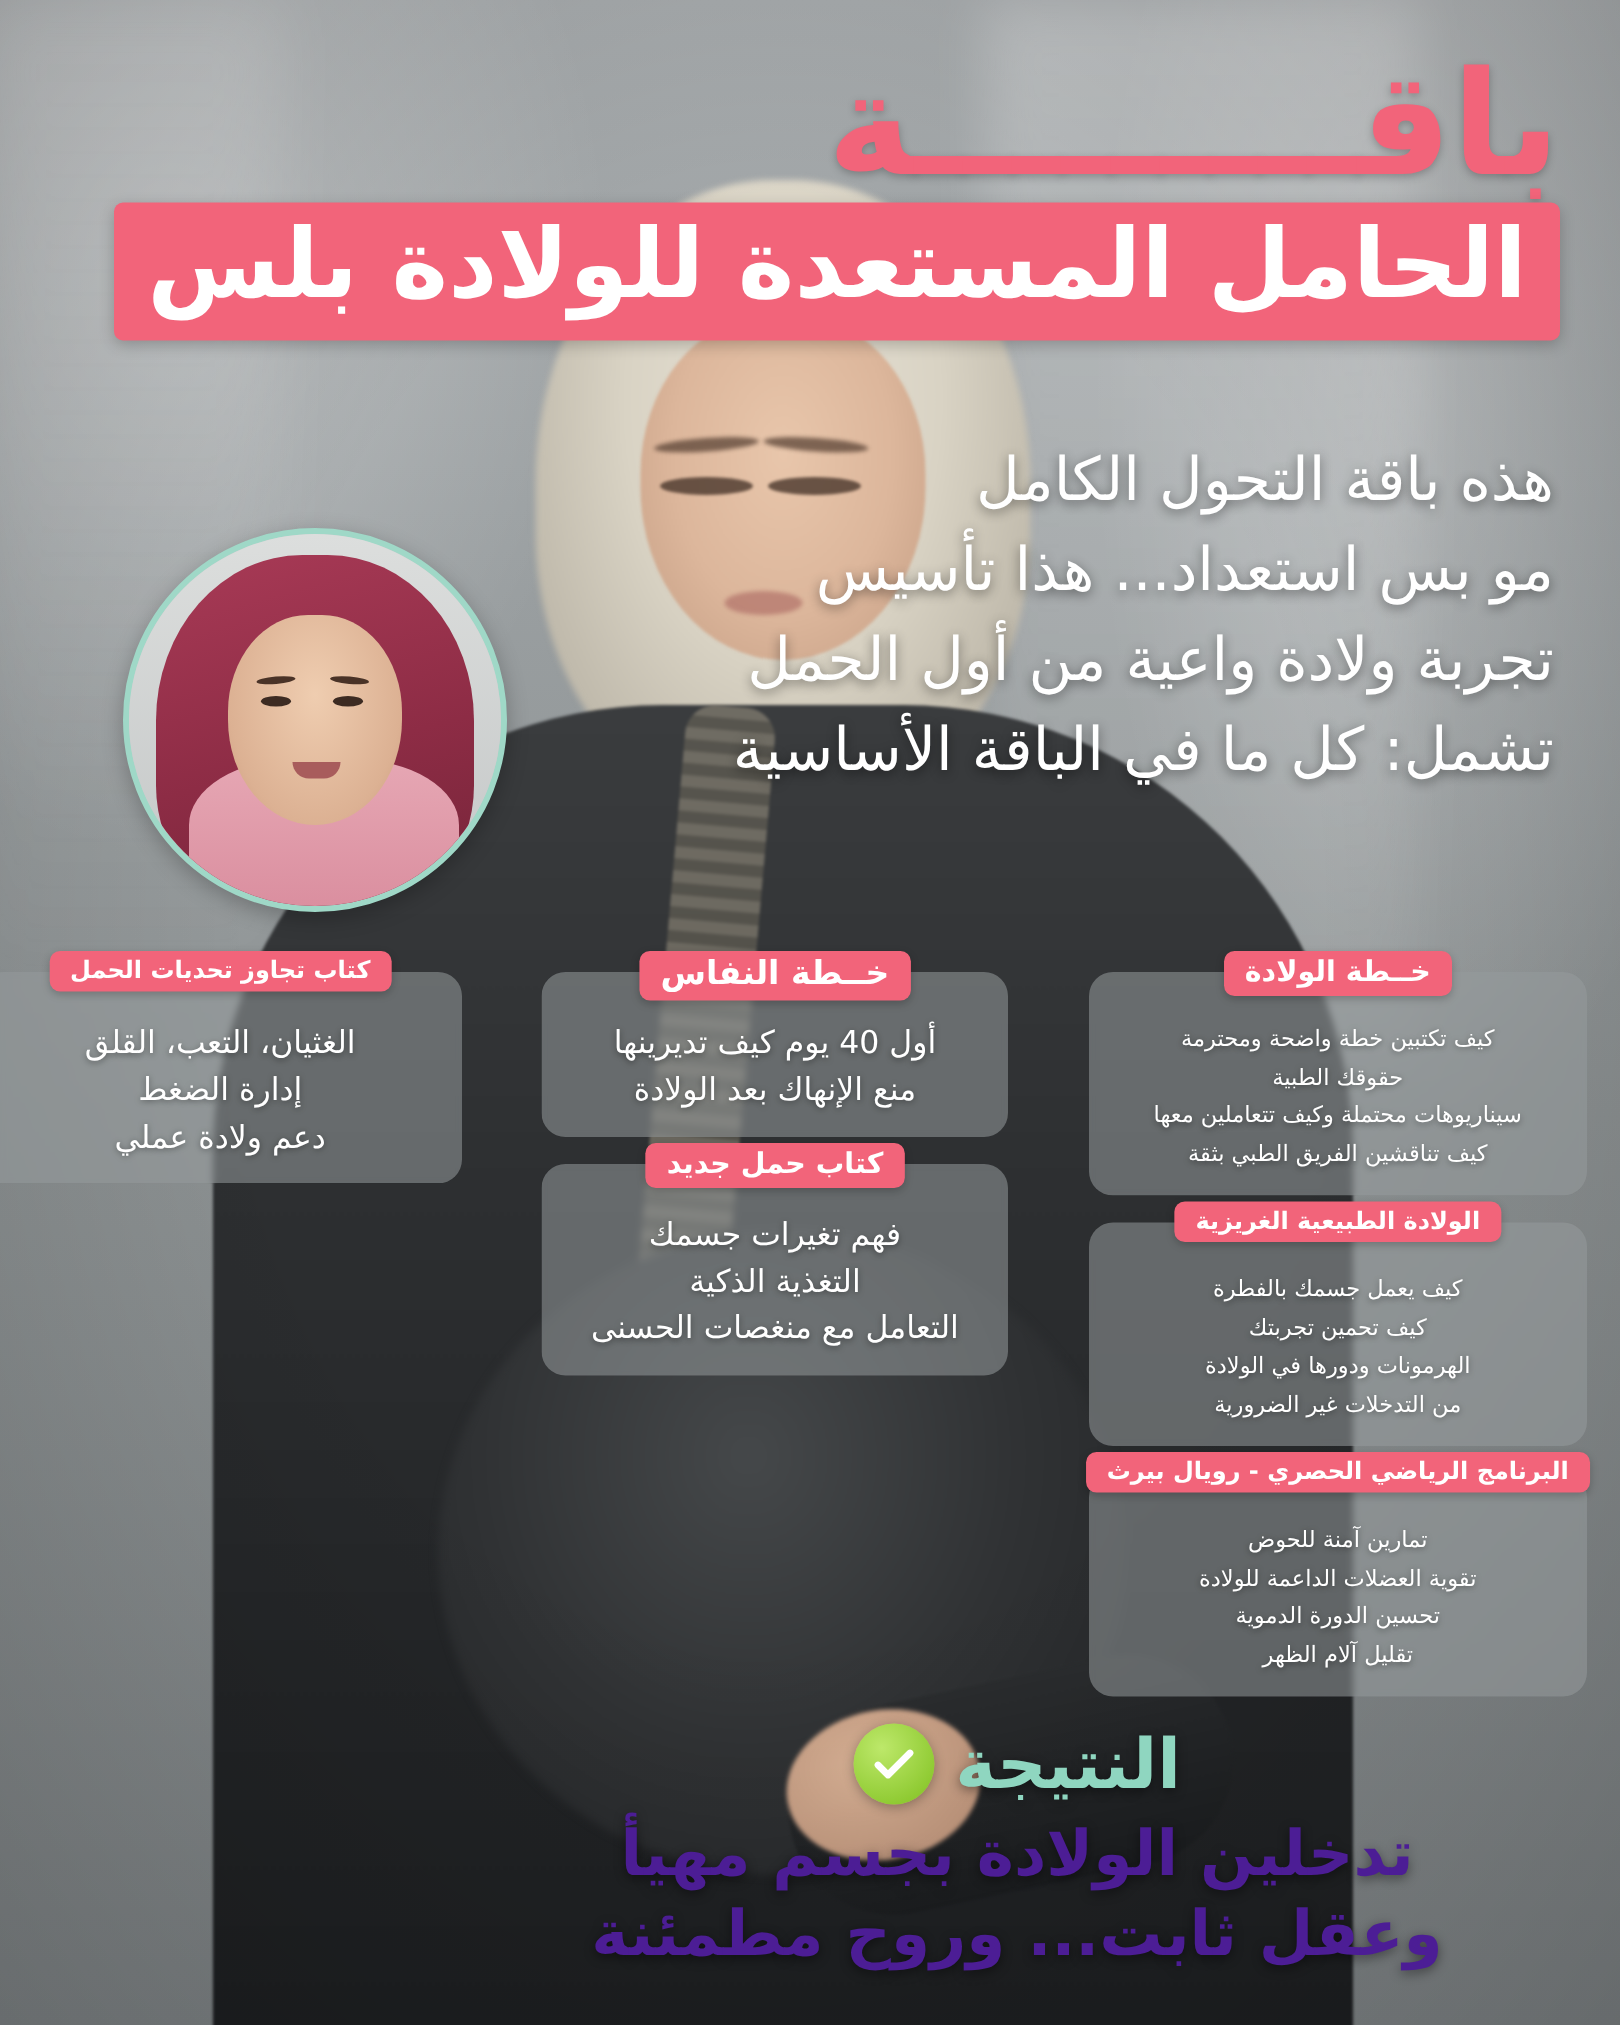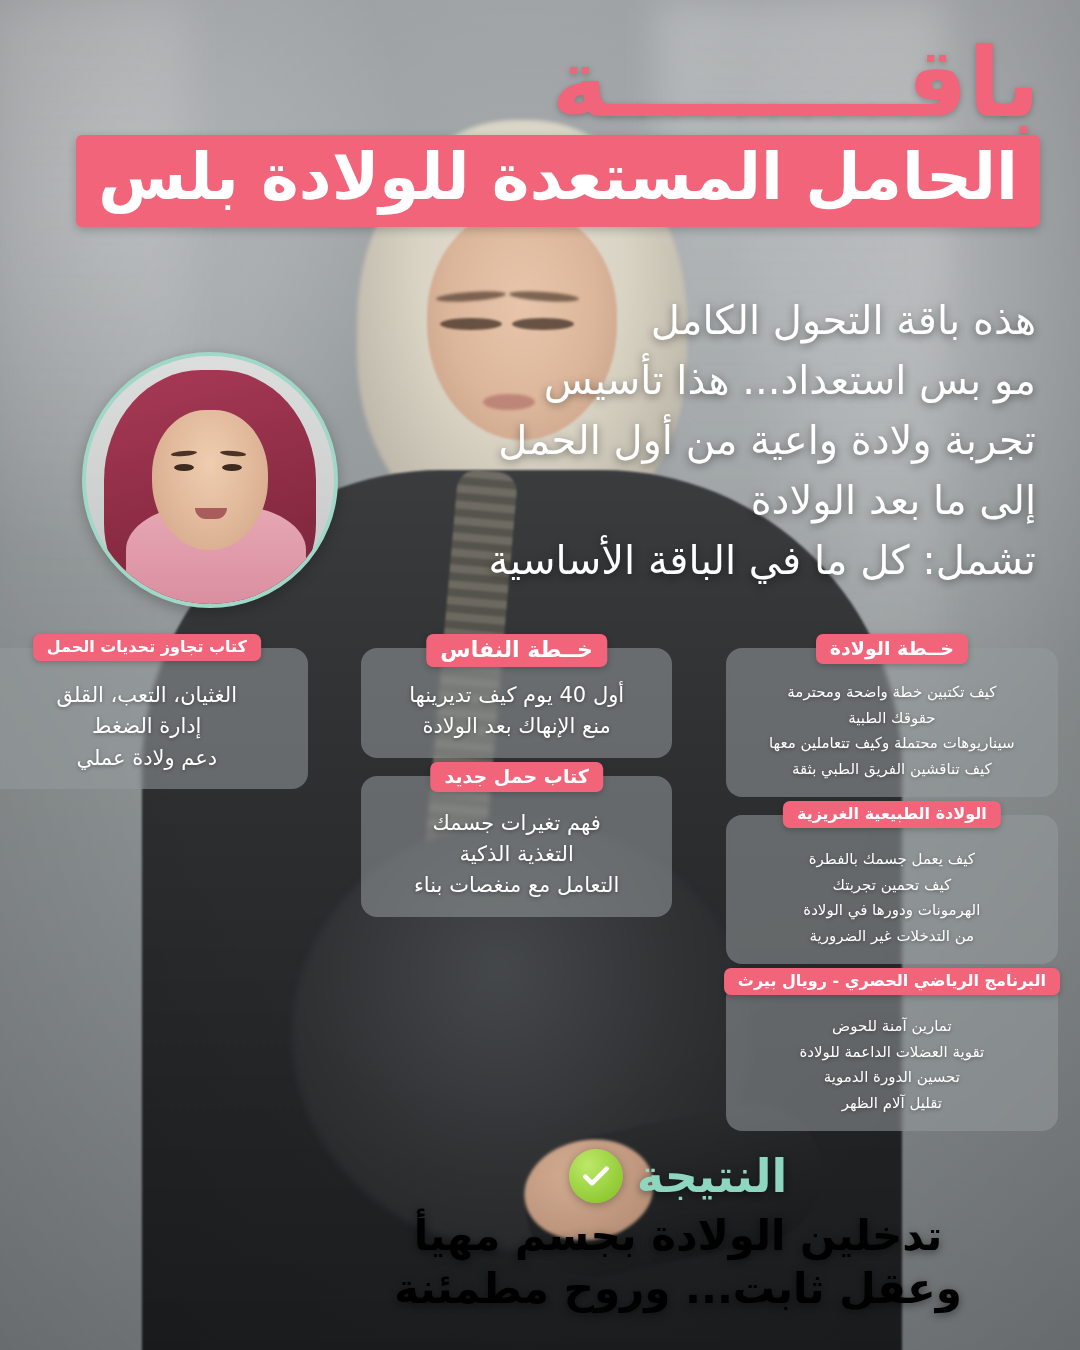--- a/index.html
+++ b/index.html
@@ -188,21 +188,21 @@
     font-size:46px;font-weight:700;color:#8fd6c0;text-shadow:0 2px 8px rgba(0,0,0,.45);
   }
   .check{
     width:54px;height:54px;border-radius:50%;
     background:radial-gradient(circle at 35% 30%,#bde86a,#7fc01f);
     display:flex;align-items:center;justify-content:center;
     box-shadow:0 2px 8px rgba(0,0,0,.3);
   }
   .check svg{width:32px;height:32px;}
   .result-line{
-    font-size:42px;font-weight:700;color:#000000;line-height:1.28;
+    font-size:42px;font-weight:700;color:#4c1d95;line-height:1.28;
     text-shadow:0 2px 8px rgba(0,0,0,.45);
   }
 </style>
 </head>
 <body>
 
 <div class="stage">
 
   <div class="bg"></div>
   <div class="bg-wall-strip"></div>
@@ -223,21 +223,20 @@
 
   <div class="title-wrap">
     <div class="title-line1">باقـــــــــة</div>
     <div class="title-line2">الحامل المستعدة للولادة بلس</div>
   </div>
 
   <div class="intro">
     <span class="ln">هذه باقة التحول الكامل</span>
     <span class="ln">مو بس استعداد... هذا تأسيس</span>
     <span class="ln">تجربة ولادة واعية من أول الحمل</span>
-    <span class="ln">إلى ما بعد الولادة</span>
     <span class="ln">تشمل: كل ما في الباقة الأساسية</span>
   </div>
 
   <div class="avatar">
     <div class="av-bg"></div>
     <div class="av-hijab"></div>
     <div class="av-hijab-light"></div>
     <div class="av-face"></div>
     <div class="av-brow l"></div>
     <div class="av-brow r"></div>
@@ -290,21 +289,21 @@
           <li>أول 40 يوم كيف تديرينها</li>
           <li>منع الإنهاك بعد الولادة</li>
         </ul>
       </div>
 
       <div class="card t-md">
         <div class="card-badge sz-md">كتاب حمل جديد</div>
         <ul>
           <li>فهم تغيرات جسمك</li>
           <li>التغذية الذكية</li>
-          <li>التعامل مع منغصات بناء</li>
+          <li>التعامل مع منغصات الحسنى</li>
         </ul>
       </div>
 
     </div>
 
     <div class="col left">
 
 
       <div class="card t-md">
         <div class="card-badge sz-sm">كتاب تجاوز تحديات الحمل</div>

